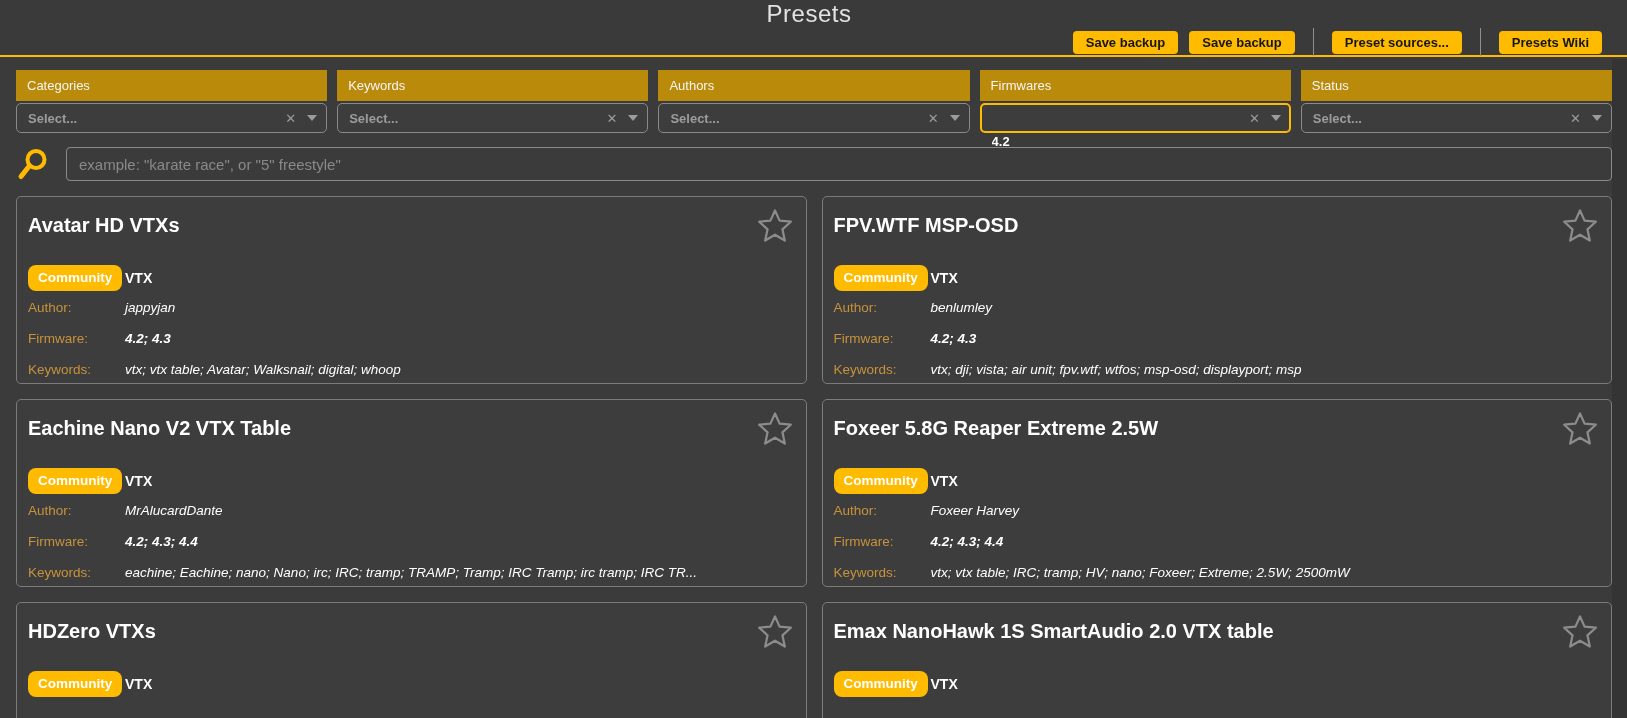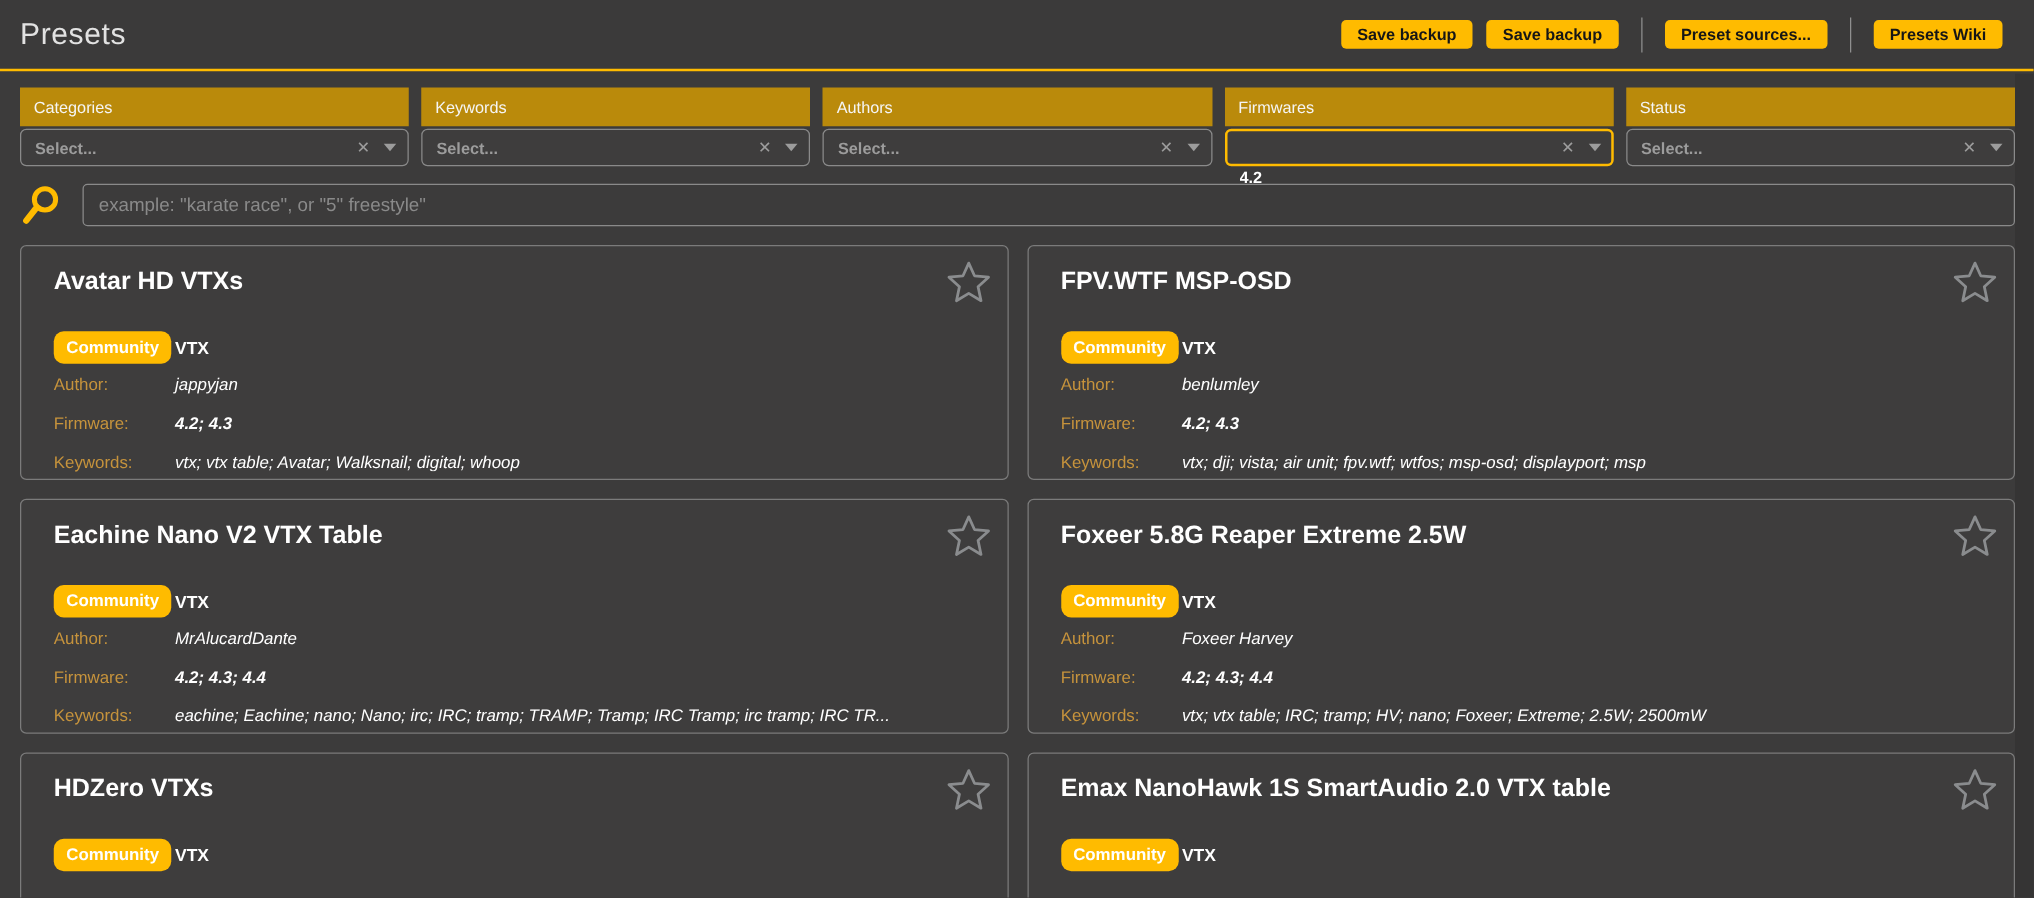--- a/index.html
+++ b/index.html
@@ -10,21 +10,21 @@
   *{box-sizing:border-box;margin:0;padding:0;}
   html,body{width:1627px;height:718px;overflow:hidden;}
   body{
     background:#3c3b3b;
     font-family:"Liberation Sans","DejaVu Sans",sans-serif;
     position:relative;
   }
   
   .topbar{
     height:57px;background:#3b3a3a;border-bottom:2px solid var(--accent);
-    display:flex;align-items:center;padding:0 25px 0 16px;
+    display:flex;align-items:center;padding:0 25px 0 16px;flex-direction:column;
   }
   .page-title{font-size:24px;font-weight:400;color:#e2e2e2;letter-spacing:.5px;}
   .topbar-actions{margin-left:auto;display:flex;align-items:center;gap:11px;}
   .btn{
     background:var(--accent);color:#161616;font-weight:700;font-size:13px;
     padding:4px 13px;border:none;border-radius:4px;cursor:pointer;
     font-family:"Liberation Sans","DejaVu Sans",sans-serif;white-space:nowrap;
   }
   .vdivider{width:1px;height:28px;background:#8f8f8f;margin:0 7px;}
   
@@ -57,21 +57,21 @@
     font-family:"Liberation Sans","DejaVu Sans",sans-serif;
   }
   .search-input::placeholder{color:#8a8a8a;opacity:1;}
   
   .cards{
     margin:15px 15px 0 16px;
     display:grid;grid-template-columns:1fr 1fr;gap:15px;grid-auto-rows:188px;
   }
   .card{
     border:1px solid #7b7b7b;border-radius:5px;background:#3e3d3d;
-    padding:14px 12px 0 26px;position:relative;overflow:hidden;cursor:pointer;
+    padding:14px 12px 0 11px;position:relative;overflow:hidden;cursor:pointer;
   }
   .card-title{font-size:20px;line-height:28px;font-weight:700;color:#ffffff;
     white-space:nowrap;overflow:hidden;padding-right:60px;}
   .star{position:absolute;top:10px;right:12px;width:38px;height:38px;cursor:pointer;}
   .badge-row{margin-top:24px;height:29px;display:grid;grid-template-columns:81px 1fr;align-items:center;}
   .badge{
     justify-self:start;background:var(--accent);color:#ffffff;font-weight:700;
     font-size:13.5px;line-height:26px;padding:0 10px;border-radius:8px;white-space:nowrap;
   }
   .category{font-size:14px;font-weight:700;color:#ffffff;padding-left:16px;}

